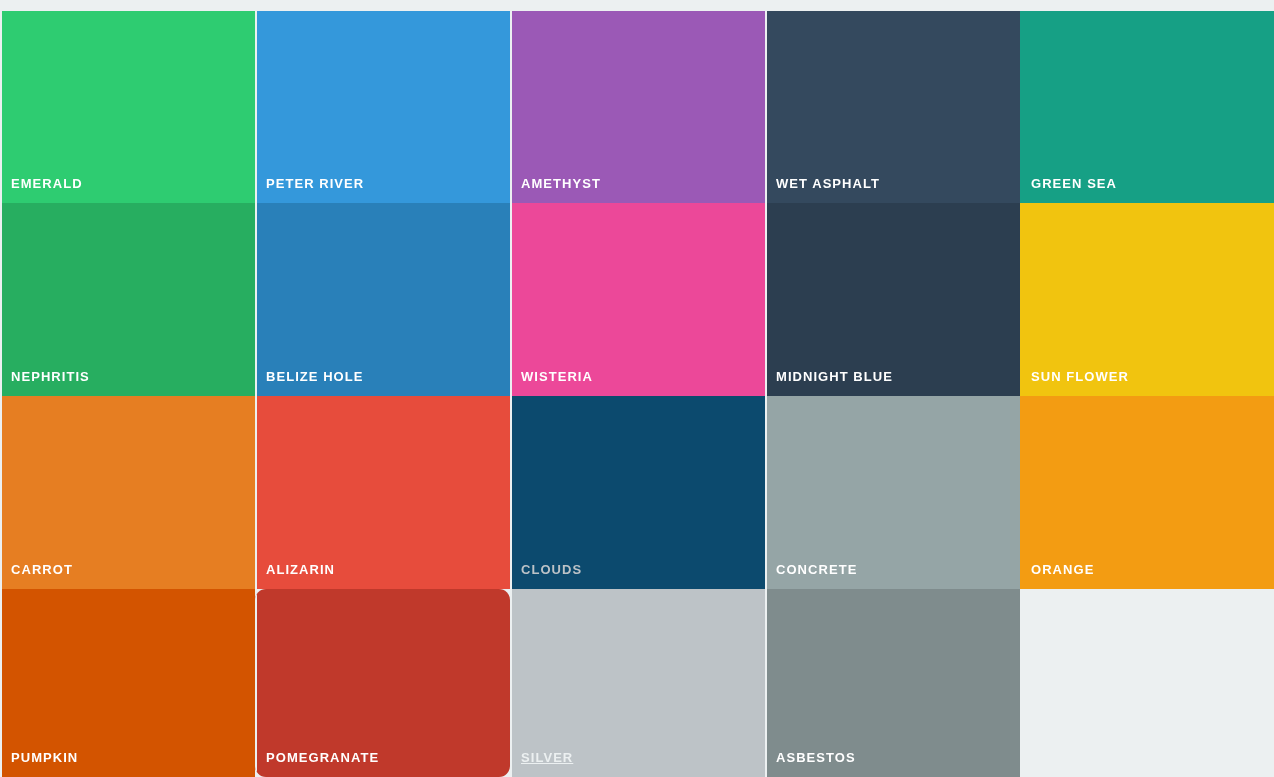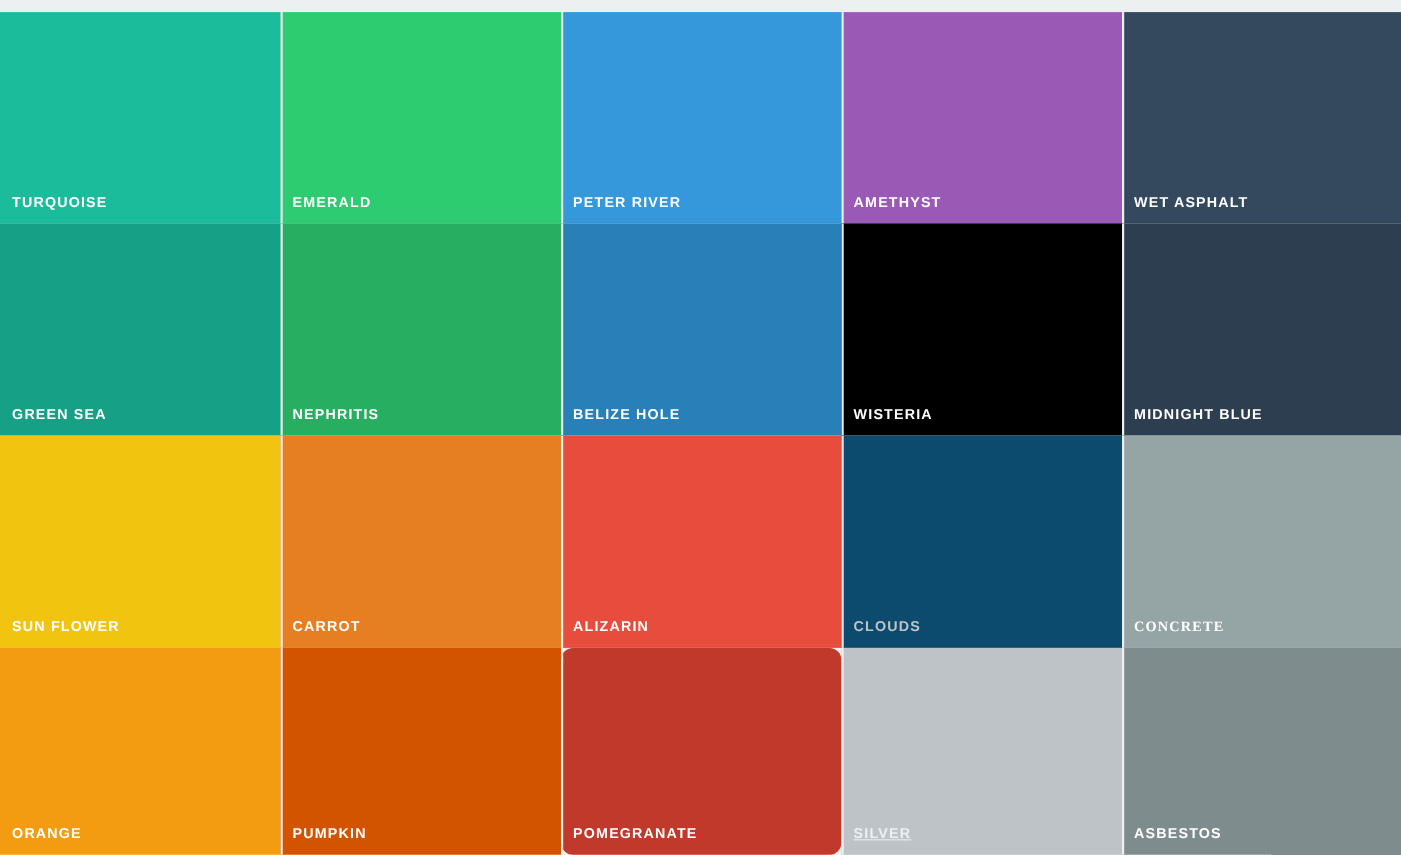--- a/index.html
+++ b/index.html
@@ -63,23 +63,20 @@
     color: #bdc3c7;
   }
   .swatch-label.soft {
     color: #ecf0f1;
   }
 </style>
 </head>
 <body>
 
 <div id="palette-grid">
-    <div class="swatch" title="TURQUOISE" style="background-color: rgb(26, 188, 156);">
-      <span class="swatch-label" style="color: rgb(255, 255, 255);">TURQUOISE</span>
-    </div>
     <div class="swatch gap-left" title="EMERALD" style="background-color: rgb(46, 204, 113);">
       <span class="swatch-label" style="color: rgb(255, 255, 255);">EMERALD</span>
     </div>
     <div class="swatch gap-left" title="PETER RIVER" style="background-color: rgb(52, 152, 219);">
       <span class="swatch-label" style="color: rgb(255, 255, 255);">PETER RIVER</span>
     </div>
     <div class="swatch gap-left" title="AMETHYST" style="background-color: rgb(155, 89, 182);">
       <span class="swatch-label" style="color: rgb(255, 255, 255);">AMETHYST</span>
     </div>
     <div class="swatch gap-left" title="WET ASPHALT" style="background-color: rgb(52, 73, 94); padding-left: 32px;">
@@ -87,39 +84,39 @@
     </div>
     <div class="swatch" title="GREEN SEA" style="background-color: rgb(22, 160, 133);">
       <span class="swatch-label" style="color: rgb(255, 255, 255);">GREEN SEA</span>
     </div>
     <div class="swatch gap-left" title="NEPHRITIS" style="background-color: rgb(39, 174, 96);">
       <span class="swatch-label" style="color: rgb(255, 255, 255);">NEPHRITIS</span>
     </div>
     <div class="swatch gap-left" title="BELIZE HOLE" style="background-color: rgb(41, 128, 185);">
       <span class="swatch-label" style="color: rgb(255, 255, 255);">BELIZE HOLE</span>
     </div>
-    <div class="swatch gap-left" title="WISTERIA" style="background-color: #000000;">
+    <div class="swatch gap-left" title="WISTERIA" style="background-color: #ec4899;">
       <span class="swatch-label" style="color: rgb(255, 255, 255);">WISTERIA</span>
     </div>
     <div class="swatch gap-left" title="MIDNIGHT BLUE" style="background-color: rgb(44, 62, 80);">
       <span class="swatch-label" style="color: rgb(255, 255, 255);">MIDNIGHT BLUE</span>
     </div>
     <div class="swatch" title="SUN FLOWER" style="background-color: rgb(241, 196, 15);">
       <span class="swatch-label" style="color: rgb(255, 255, 255);">SUN FLOWER</span>
     </div>
     <div class="swatch gap-left" title="CARROT" style="background-color: rgb(230, 126, 34);">
       <span class="swatch-label" style="color: rgb(255, 255, 255);">CARROT</span>
     </div>
     <div class="swatch gap-left" title="ALIZARIN" style="background-color: rgb(231, 76, 60);">
       <span class="swatch-label" style="color: rgb(255, 255, 255);">ALIZARIN</span>
     </div>
     <div class="swatch gap-left" title="CLOUDS" style="background-color: #0c4a6e;">
       <span class="swatch-label muted" style="color: rgb(189, 195, 199);">CLOUDS</span>
     </div>
-    <div class="swatch gap-left" title="CONCRETE" style="background-color: rgb(149, 165, 166); font-family: Liberation Serif, serif;">
+    <div class="swatch gap-left" title="CONCRETE" style="background-color: rgb(149, 165, 166);">
       <span class="swatch-label" style="color: rgb(255, 255, 255);">CONCRETE</span>
     </div>
     <div class="swatch" title="ORANGE" style="background-color: rgb(243, 156, 18);">
       <span class="swatch-label" style="color: rgb(255, 255, 255);">ORANGE</span>
     </div>
     <div class="swatch gap-left" title="PUMPKIN" style="background-color: rgb(211, 84, 0);">
       <span class="swatch-label" style="color: rgb(255, 255, 255);">PUMPKIN</span>
     </div>
     <div class="swatch gap-left" title="POMEGRANATE" style="background-color: rgb(192, 57, 43); border-radius: 11px;">
       <span class="swatch-label" style="color: rgb(255, 255, 255);">POMEGRANATE</span>

